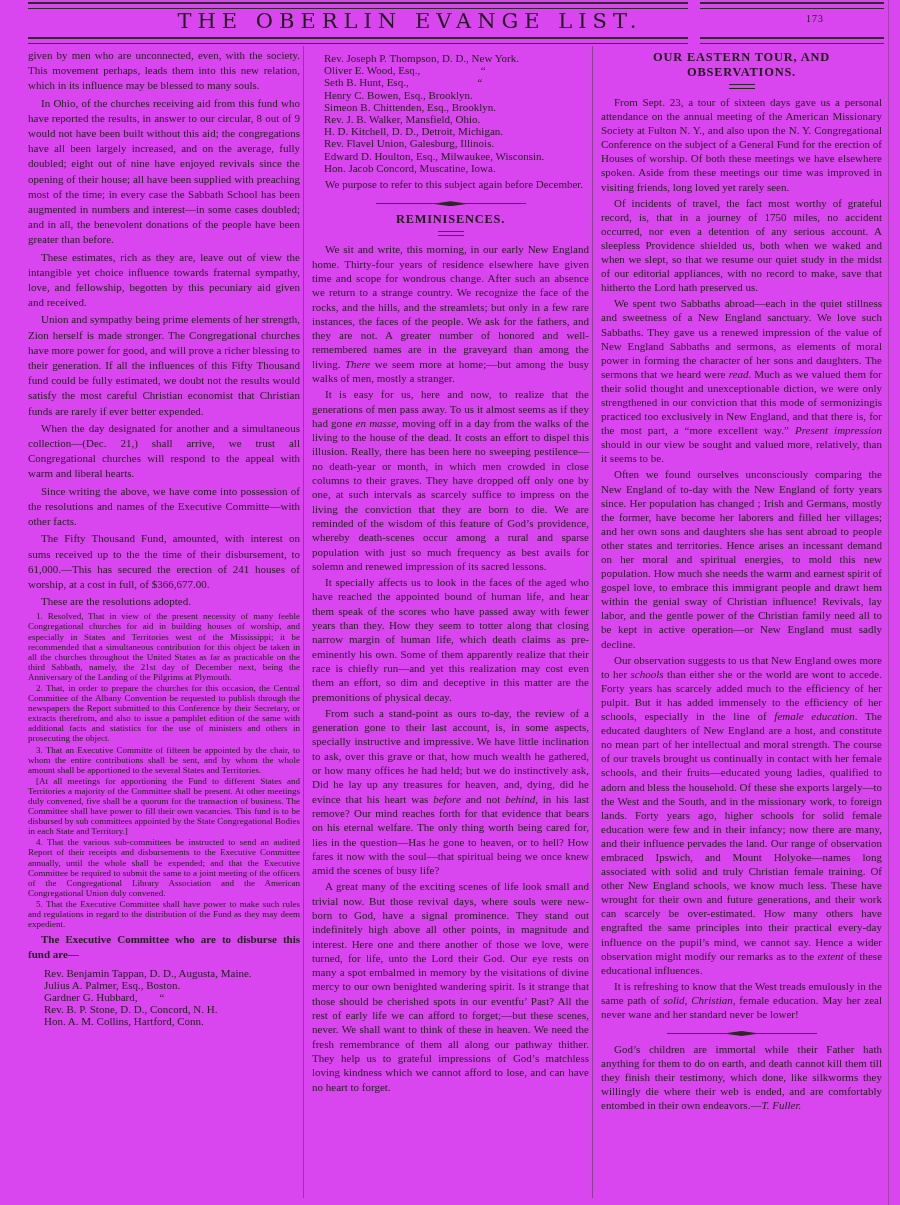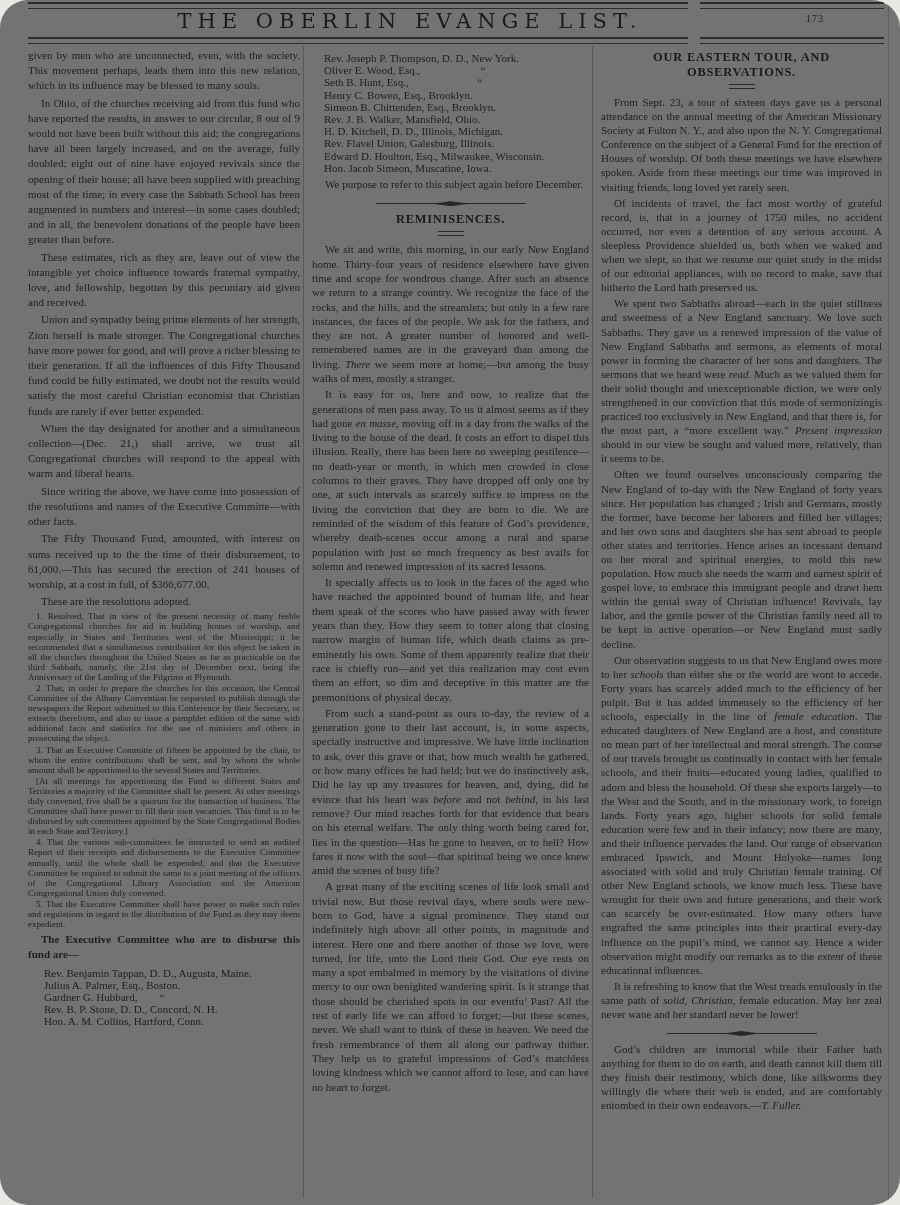--- a/index.html
+++ b/index.html
@@ -1,21 +1,20 @@
 <!DOCTYPE html>
 <html><head>
 <meta charset="utf-8">
 <style>
   html,body { margin:0; padding:0; background:#e8e7e3; }
   .page {
     position:relative; width:900px; height:1205px; margin:0 auto;
-    background:#737373; overflow:hidden;
+    background:#d946ef; overflow:hidden;
     color:#211f1c;
     font-family:"Liberation Serif","DejaVu Serif",serif;
-    border-radius:28px;
   }
   
   .rule-row { position:absolute; left:28px; right:16px; display:flex; gap:12px; }
   .rule-row .seg { height:4px; border-top:2.5px solid #2e2c29; border-bottom:1px solid #2e2c29; }
   .rule-row .seg.grow { flex:1; }
   .rule-row .seg.fixed { width:184px; }
   .rule-top { top:2px; }
   .rule-under { top:37px; }
   .mast-title {
     position:absolute; left:110px; width:600px; top:9px;
@@ -102,24 +101,24 @@
   </div>
 
   <div class="col col2">
     <div class="names">
       <div class="name-line">Rev. Joseph P. Thompson, D. D., New York.</div>
       <div class="name-line">Oliver E. Wood, Esq.,&nbsp;&nbsp;&nbsp;&nbsp;&nbsp;&nbsp;&nbsp;&nbsp;&nbsp;&nbsp;&nbsp;&nbsp;&nbsp;&nbsp;&nbsp;&nbsp;&nbsp;&nbsp;&nbsp;&nbsp;&nbsp;&nbsp;“</div>
       <div class="name-line">Seth B. Hunt, Esq.,&nbsp;&nbsp;&nbsp;&nbsp;&nbsp;&nbsp;&nbsp;&nbsp;&nbsp;&nbsp;&nbsp;&nbsp;&nbsp;&nbsp;&nbsp;&nbsp;&nbsp;&nbsp;&nbsp;&nbsp;&nbsp;&nbsp;&nbsp;&nbsp;&nbsp;“</div>
       <div class="name-line">Henry C. Bowen, Esq., Brooklyn.</div>
       <div class="name-line">Simeon B. Chittenden, Esq., Brooklyn.</div>
       <div class="name-line">Rev. J. B. Walker, Mansfield, Ohio.</div>
-      <div class="name-line">H. D. Kitchell, D. D., Illinois, Michigan.</div>
+      <div class="name-line">H. D. Kitchell, D. D., Detroit, Michigan.</div>
       <div class="name-line">Rev. Flavel Union, Galesburg, Illinois.</div>
       <div class="name-line">Edward D. Houlton, Esq., Milwaukee, Wisconsin.</div>
-      <div class="name-line">Hon. Jacob Simeon, Muscatine, Iowa.</div>
+      <div class="name-line">Hon. Jacob Concord, Muscatine, Iowa.</div>
     </div>
     <p class="p">We purpose to refer to this subject again before December.</p>
     <div class="sep-diamond"></div>
     <h2 class="h-article">REMINISENCES.</h2>
     <div class="sep-short"></div>
     <p class="p">We sit and write, this morning, in our early New England home. Thirty-four years of residence elsewhere have given time and scope for wondrous change. After such an absence we return to a strange country. We recognize the face of the rocks, and the hills, and the streamlets; but only in a few rare instances, the faces of the people. We ask for the fathers, and they are not. A greater number of honored and well-remembered names are in the graveyard than among the living. <i>There</i> we seem more at home;—but among the busy walks of men, mostly a stranger.</p>
     <p class="p">It is easy for us, here and now, to realize that the generations of men pass away. To us it almost seems as if they had gone <i>en masse</i>, moving off in a day from the walks of the living to the house of the dead. It costs an effort to dispel this illusion. Really, there has been here no sweeping pestilence—no death-year or month, in which men crowded in close columns to their graves. They have dropped off only one by one, at such intervals as scarcely suffice to impress on the living the conviction that they are born to die. We are reminded of the wisdom of this feature of God’s providence, whereby death-scenes occur among a rural and sparse population with just so much frequency as best avails for solemn and renewed impression of its sacred lessons.</p>
     <p class="p">It specially affects us to look in the faces of the aged who have reached the appointed bound of human life, and hear them speak of the scores who have passed away with fewer years than they. How they seem to totter along that closing narrow margin of human life, which death claims as pre-eminently his own. Some of them apparently realize that their race is chiefly run—and yet this realization may cost even them an effort, so dim and deceptive in this matter are the premonitions of physical decay.</p>
     <p class="p">From such a stand-point as ours to-day, the review of a generation gone to their last account, is, in some aspects, specially instructive and impressive. We have little inclination to ask, over this grave or that, how much wealth he gathered, or how many offices he had held; but we do instinctively ask, Did he lay up any treasures for heaven, and, dying, did he evince that his heart was <i>before</i> and not <i>behind</i>, in his last remove? Our mind reaches forth for that evidence that bears on his eternal welfare. The only thing worth being cared for, lies in the question—Has he gone to heaven, or to hell? How fares it now with the soul—that spiritual being we once knew amid the scenes of busy life?</p>
     <p class="p">A great many of the exciting scenes of life look small and trivial now. But those revival days, where souls were new-born to God, have a signal prominence. They stand out indefinitely high above all other points, in magnitude and interest. Here one and there another of those we love, were turned, for life, unto the Lord their God. Our eye rests on many a spot embalmed in memory by the visitations of divine mercy to our own benighted wandering spirit. Is it strange that those should be cherished spots in our eventfu’ Past? All the rest of early life we can afford to forget;—but these scenes, never. We shall want to think of these in heaven. We need the fresh remembrance of them all along our pathway thither. They help us to grateful impressions of God’s matchless loving kindness which we cannot afford to lose, and can have no heart to forget.</p>

